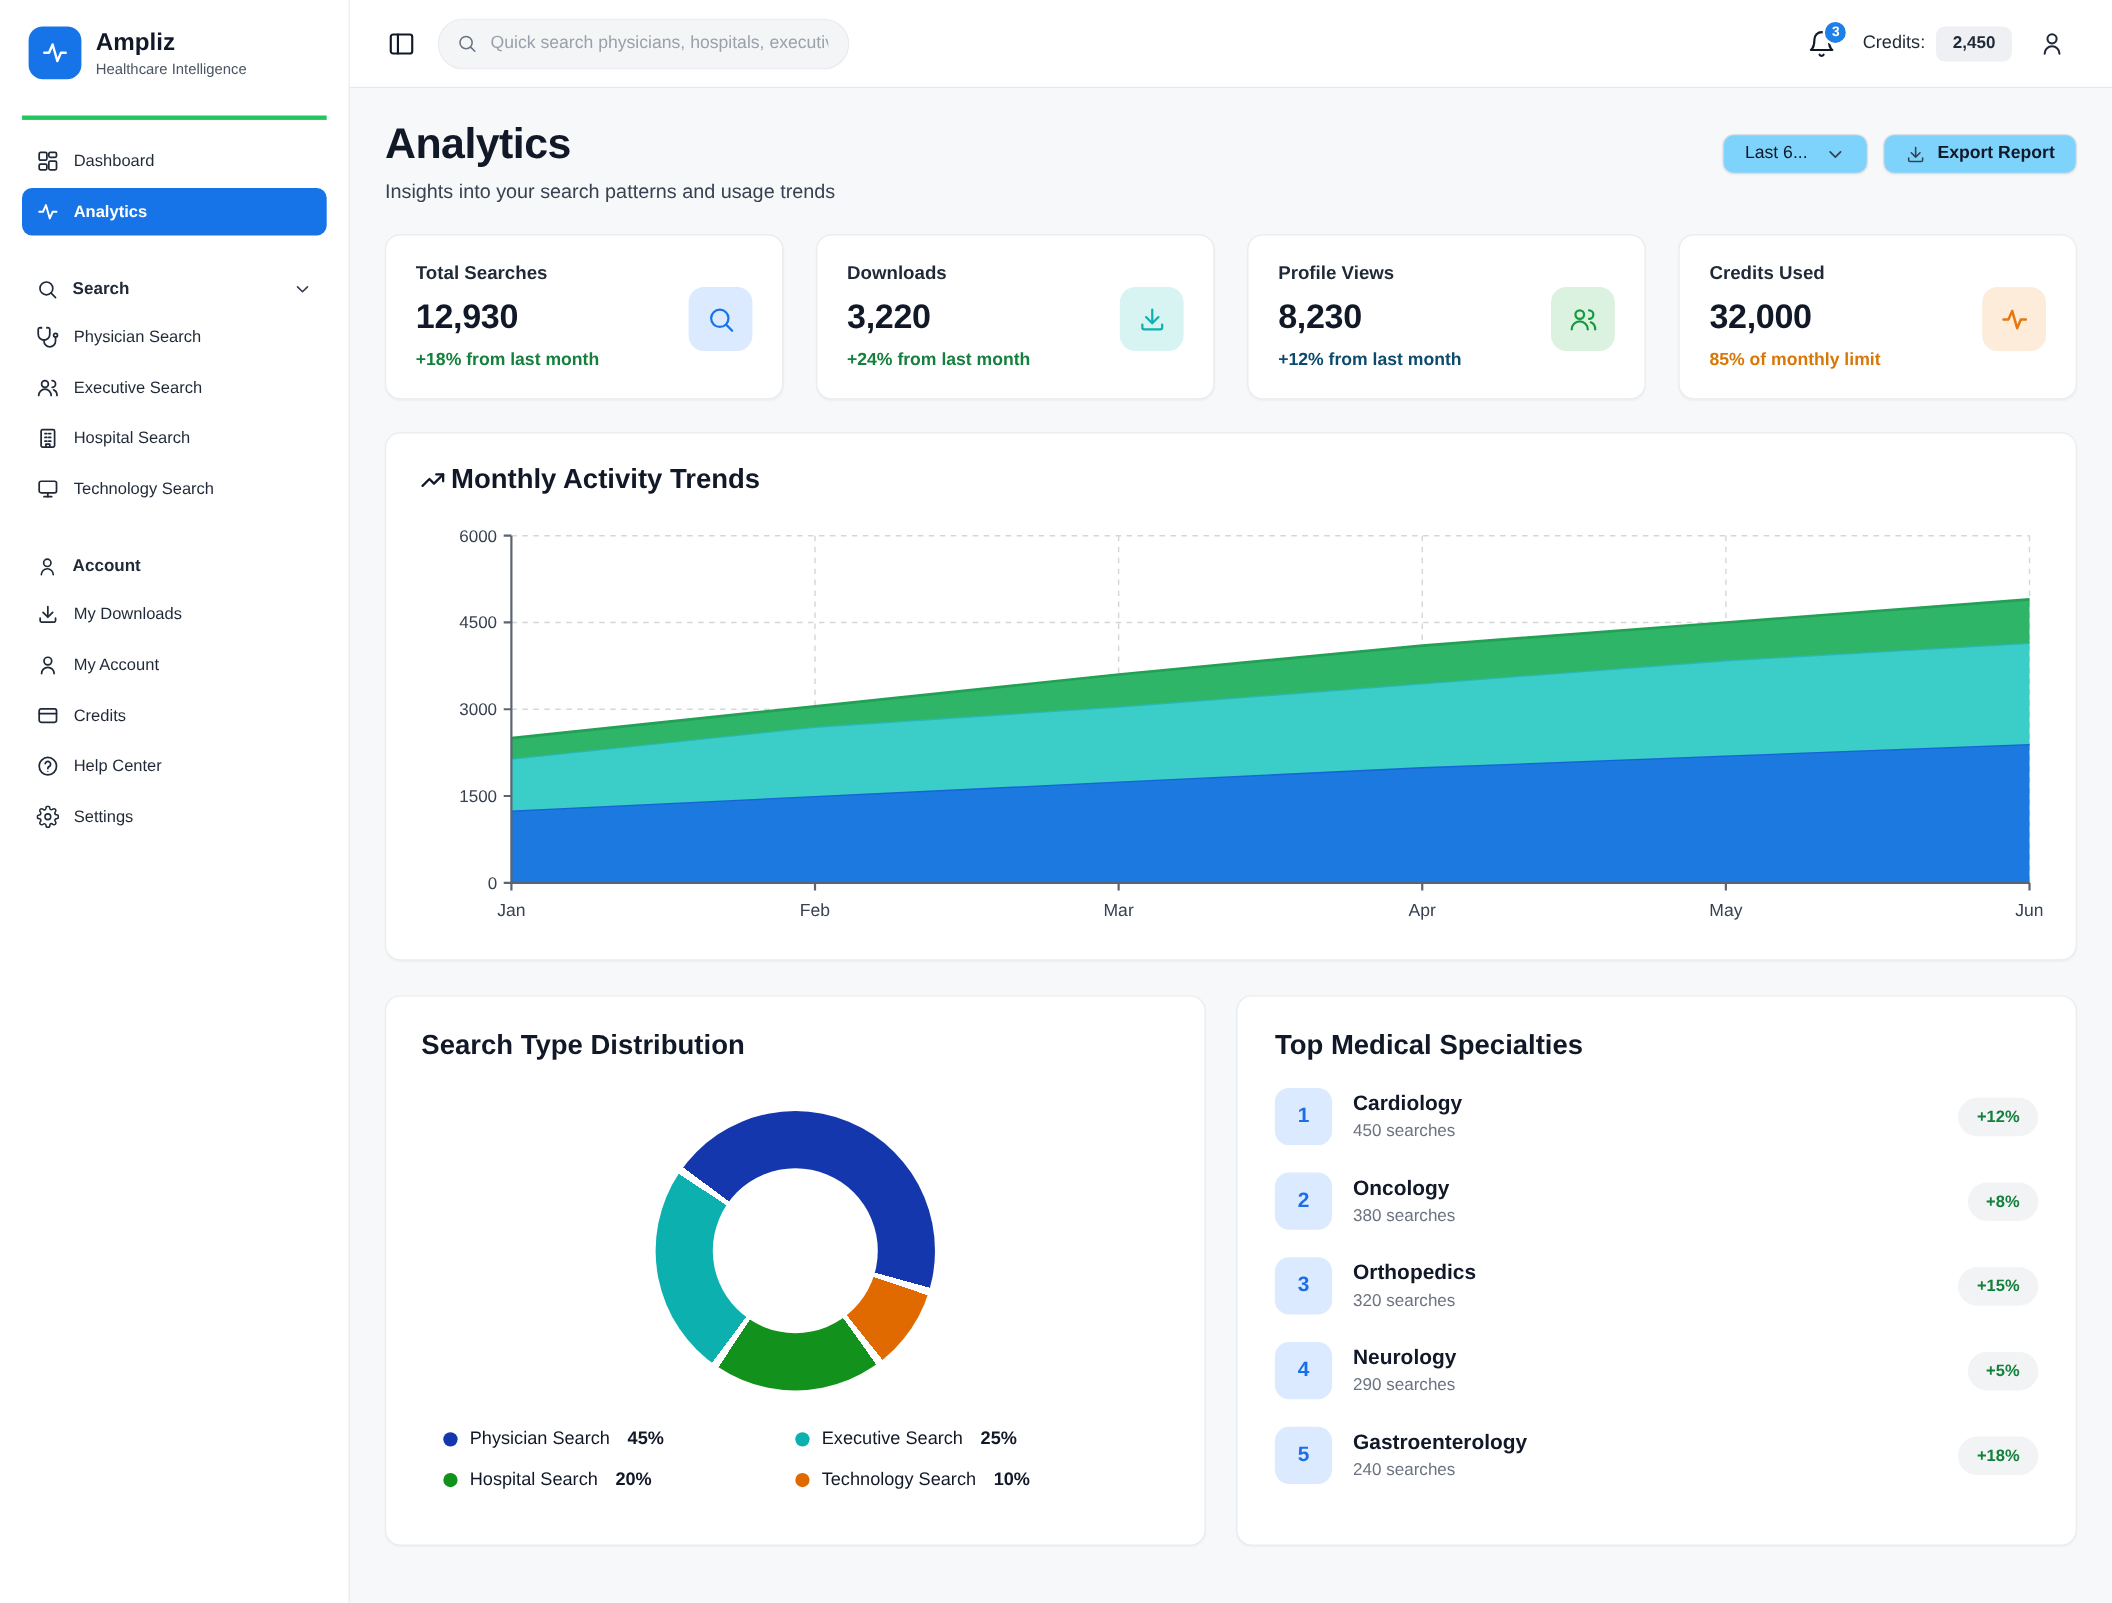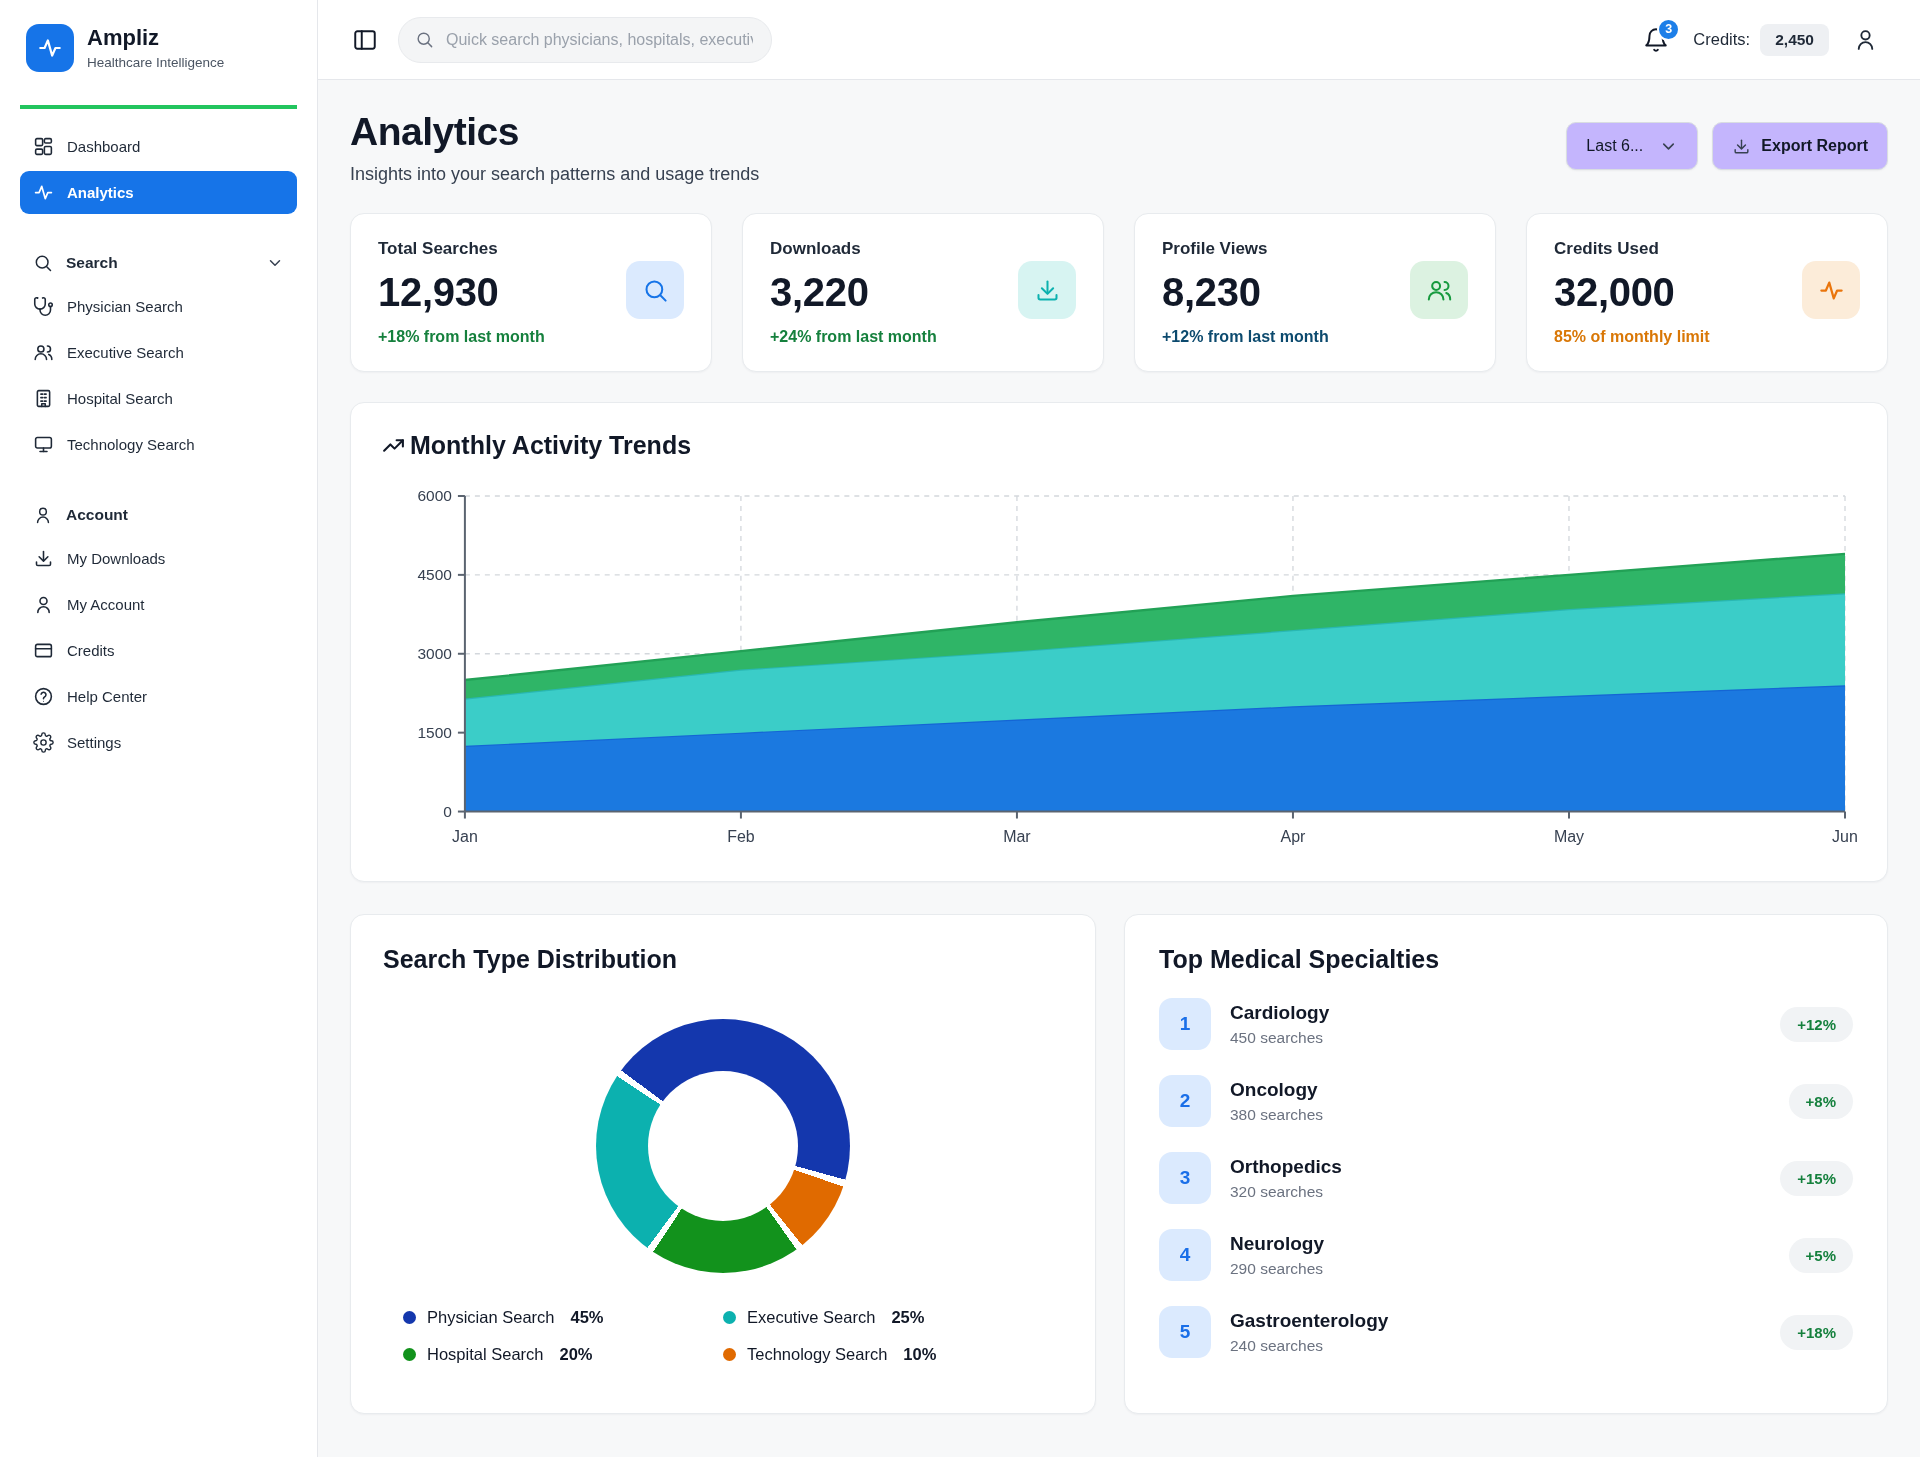--- a/index.html
+++ b/index.html
@@ -70,35 +70,35 @@
   .credits-pill { background:#eef0f3; border-radius:8px; padding:7px 15px; font-weight:700; font-size:15.5px; }
   .user-icon { width:25px; height:25px; color:#1f2937; cursor:pointer; }
 
   
   .content { flex:1; padding:30px 32px; }
   .page-head { display:flex; align-items:flex-start; justify-content:space-between; }
   .page-title { font-size:39px; font-weight:800; letter-spacing:-0.5px; }
   .page-sub { font-size:18px; color:#374151; margin-top:10px; }
   .head-actions { display:flex; gap:14px; margin-top:12px; }
   .btn {
-    background:#c4b5fd; border:1px solid #d9dde2; border-radius:10px; height:48px;
+    background:#7dd3fc; border:1px solid #d9dde2; border-radius:10px; height:36px;
     display:flex; align-items:center; gap:10px; padding:0 19px; font-size:16px; color:#111827;
     cursor:pointer; box-shadow:0 1px 2px rgba(16,24,40,.05);
   }
   .btn .ic { width:19px; height:19px; color:#374151; }
   .btn.range { width:132px; justify-content:space-between; }
   .btn.export { font-weight:700; }
 
   .stats { display:grid; grid-template-columns:repeat(4,1fr); gap:30px; margin-top:28px; }
   .stat-card {
     background:#fff; border:1px solid #e8ebee; border-radius:14px; padding:25px 27px;
     display:flex; justify-content:space-between; box-shadow:0 1px 2px rgba(16,24,40,.04);
   }
   .stat-label { font-size:17px; font-weight:600; color:#1f2937; }
-  .stat-value { font-size:40px; font-weight:800; margin:11px 0 13px; letter-spacing:-0.3px; }
+  .stat-value { font-size:31px; font-weight:800; margin:11px 0 13px; letter-spacing:-0.3px; }
   .stat-delta { font-size:16px; font-weight:600; }
   .stat-iconbox { width:58px; height:58px; border-radius:14px; display:flex; align-items:center; justify-content:center; flex:none; margin-top:22px; }
   .stat-iconbox .ic { width:27px; height:27px; }
 
   .panel {
     background:#fff; border:1px solid #e8ebee; border-radius:14px;
     box-shadow:0 1px 2px rgba(16,24,40,.04);
   }
   .trend-panel { margin-top:30px; padding:28px 30px 16px; }
   .panel-title { display:flex; align-items:center; gap:4px; font-size:25px; font-weight:700; }

